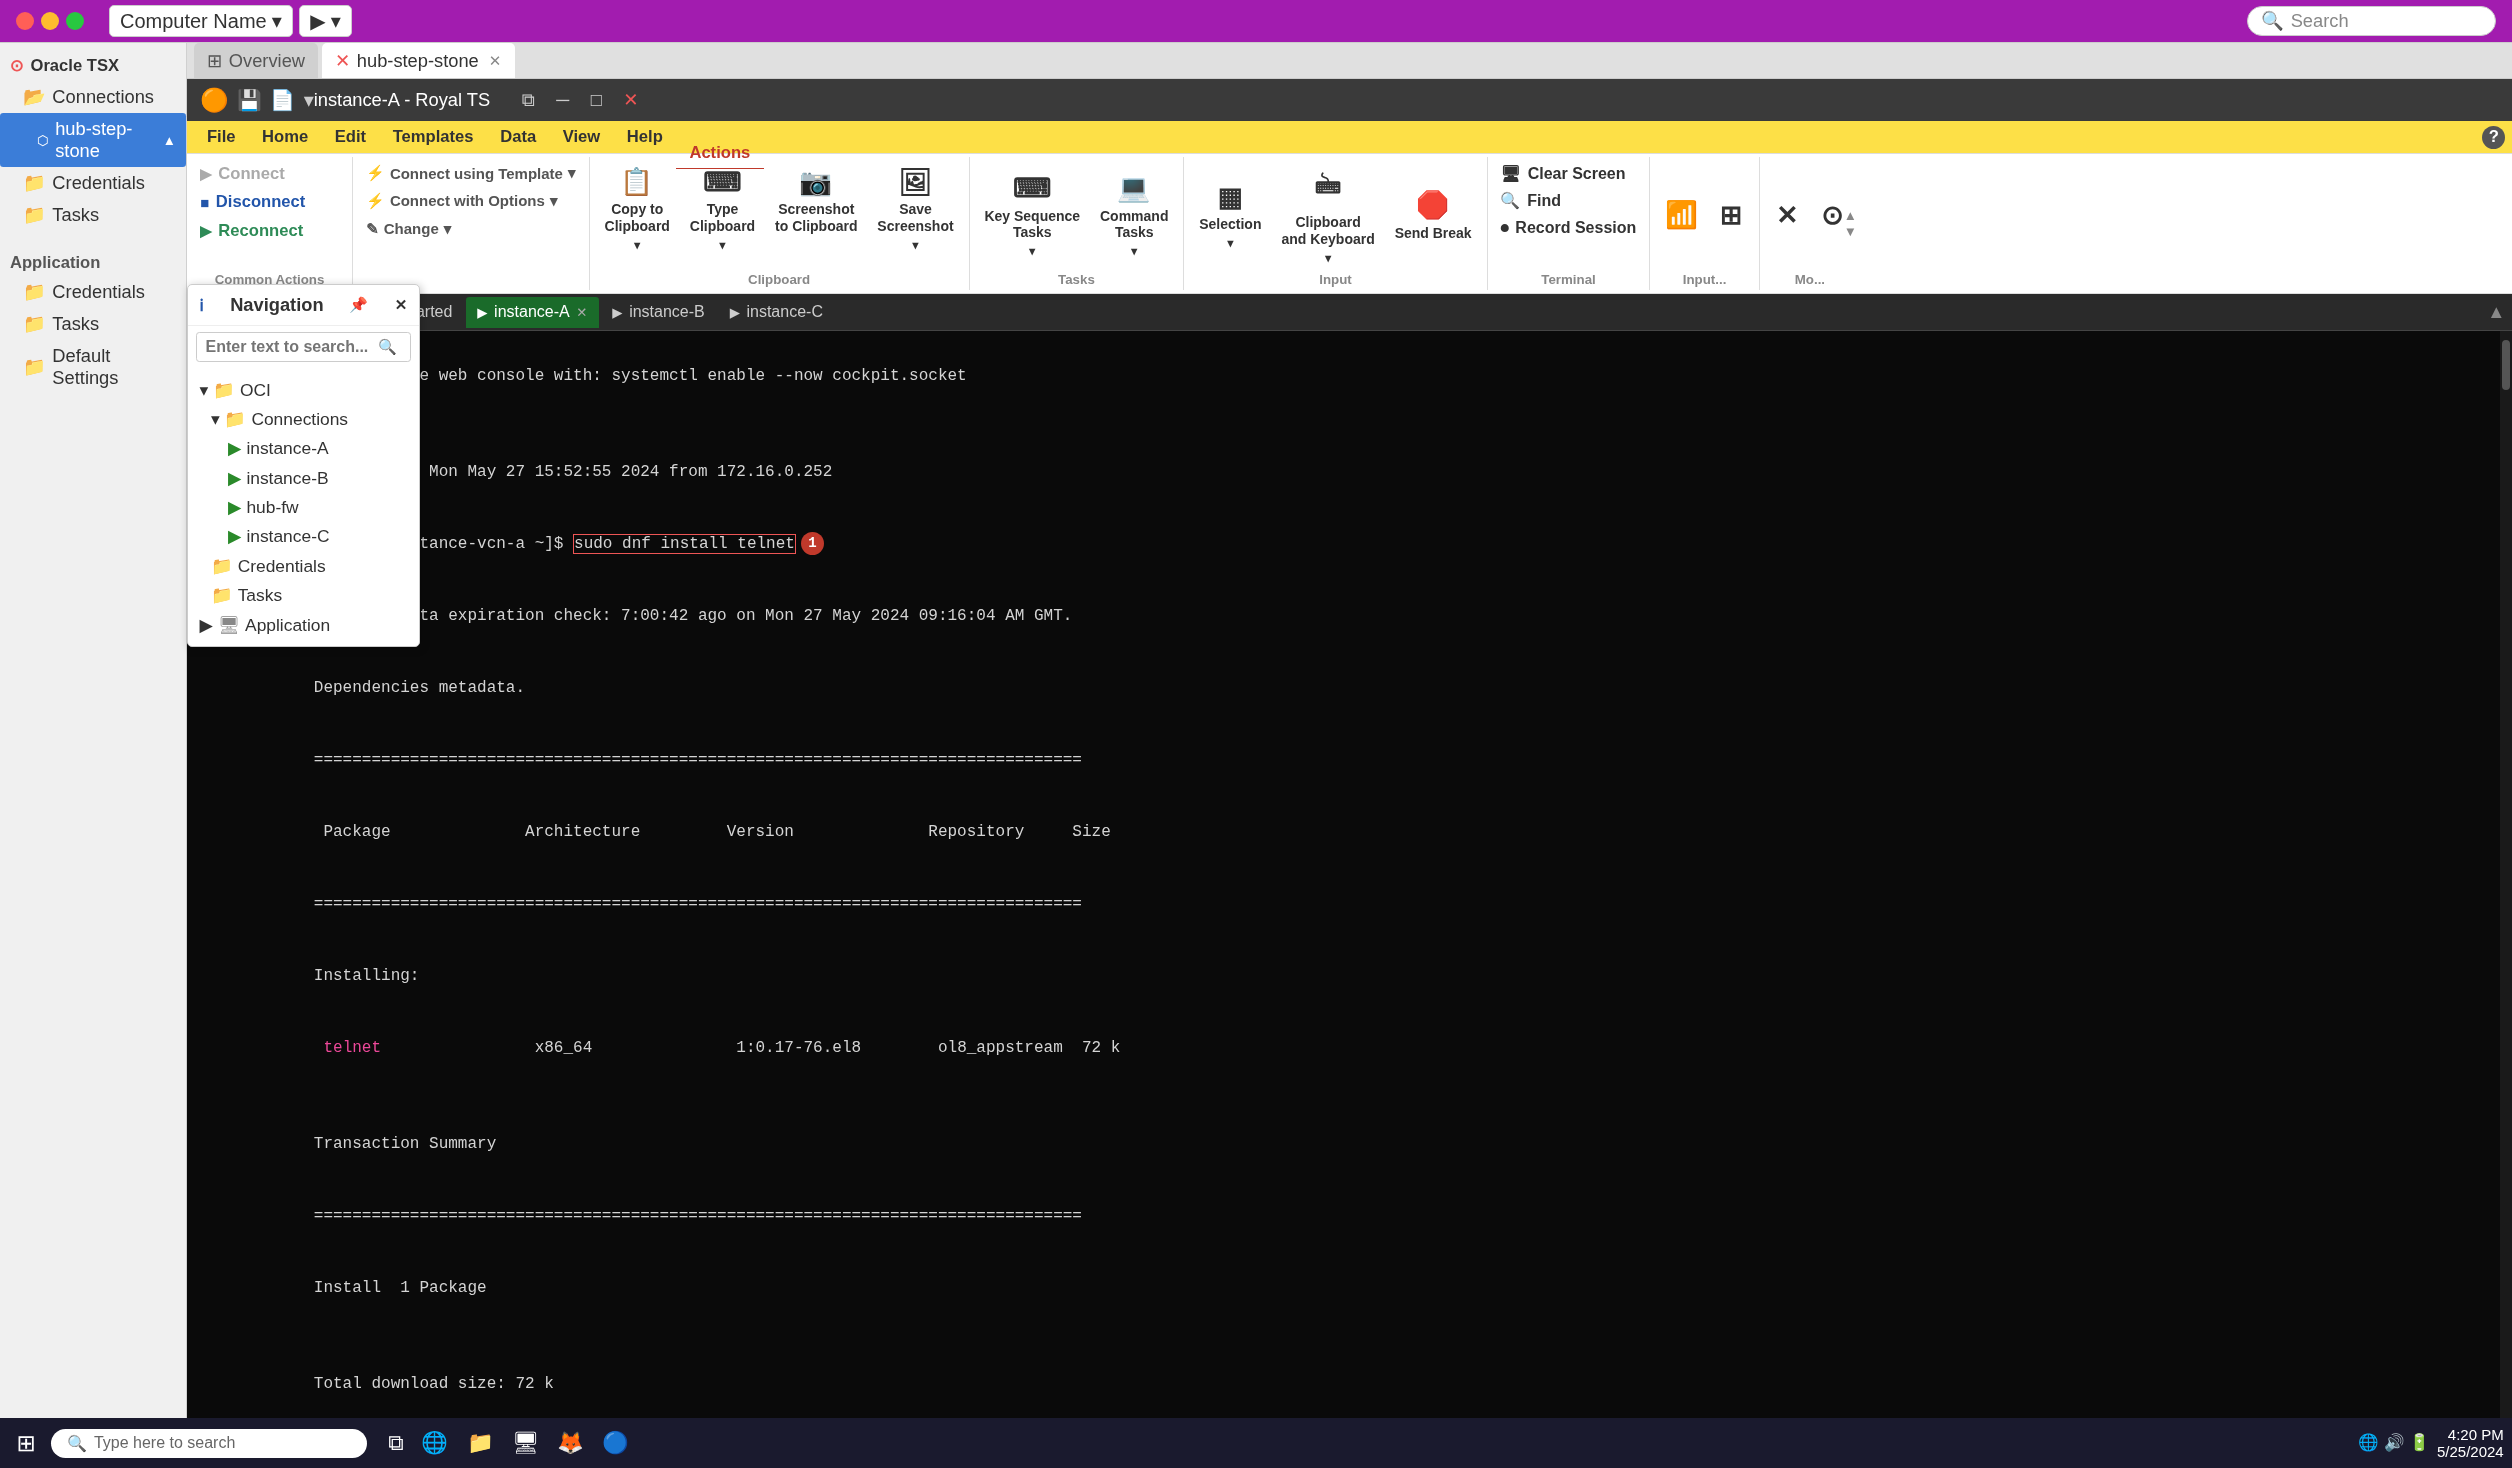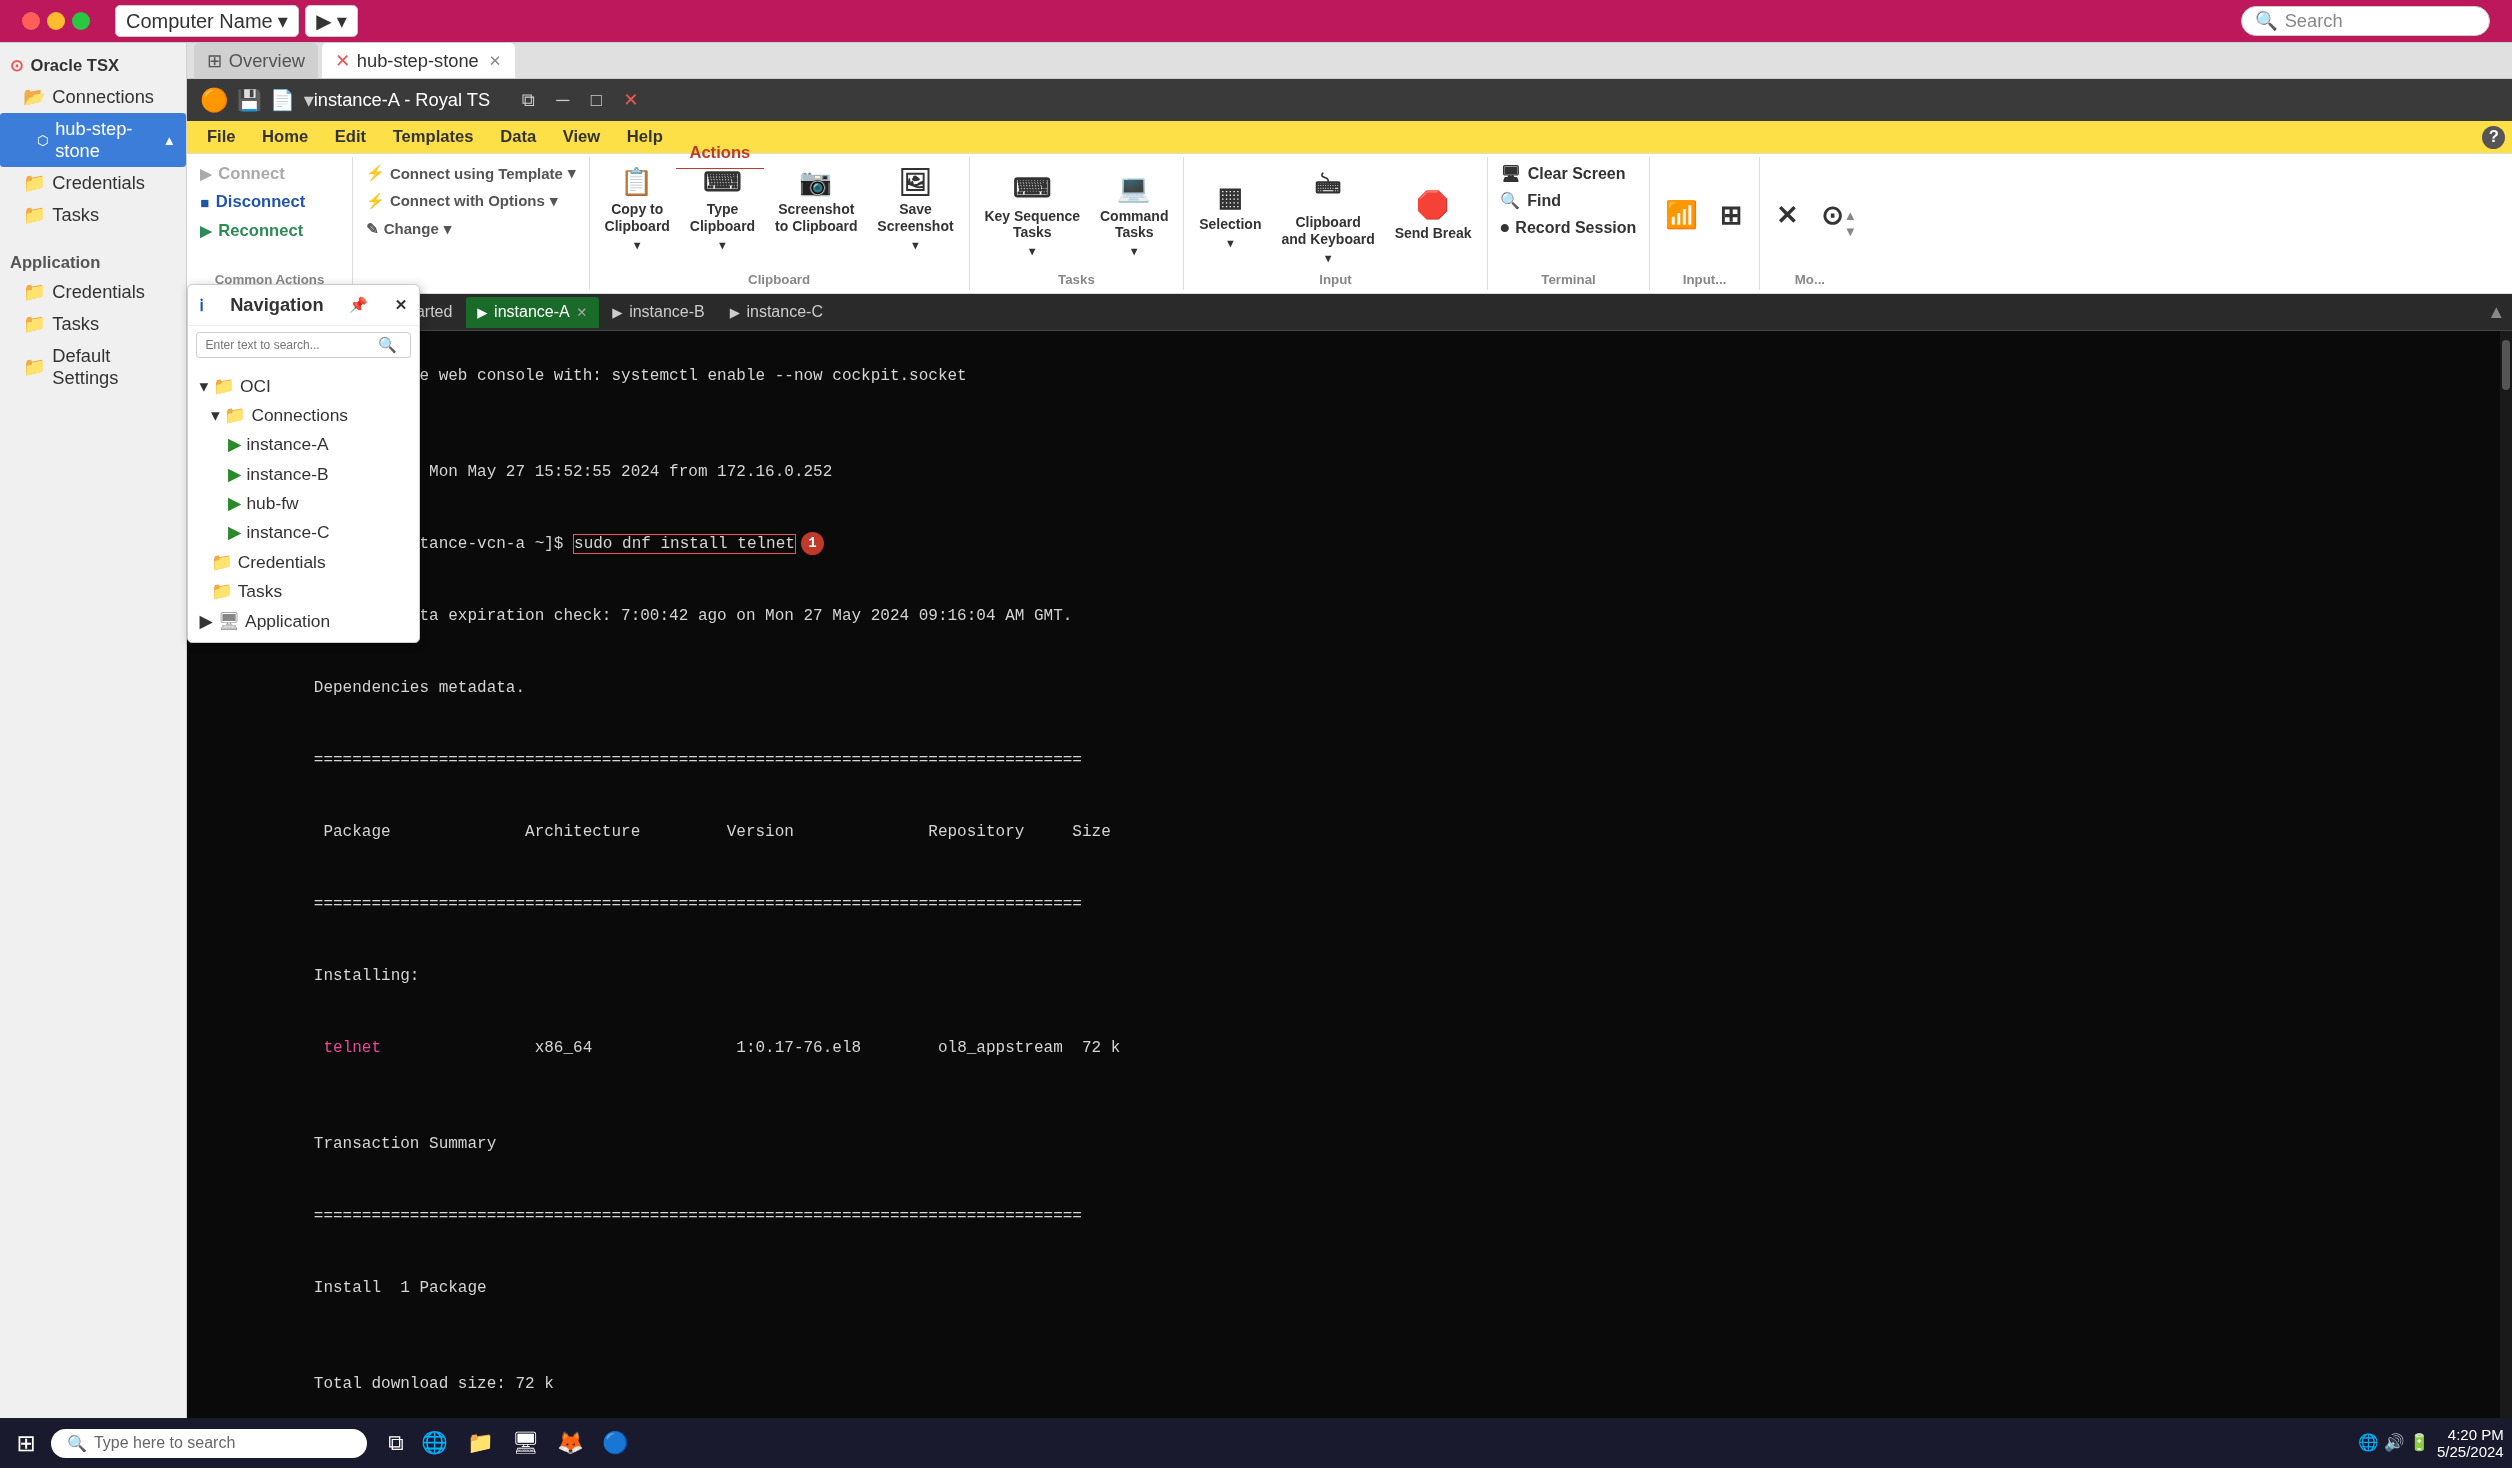--- a/index.html
+++ b/index.html
@@ -1,21 +1,21 @@
 <!DOCTYPE html>
 <html style="font-size:13.3px"><head>
   <meta charset="utf-8">
   <style>
     * { margin: 0; padding: 0; box-sizing: border-box; }
     body { width: 2512px; height: 1469px; overflow: hidden; font-family: 'Segoe UI', Arial, sans-serif; background: #2b2b2b; }
 
     
     .mac-titlebar {
-      width: 100%; height: 43px; background: #be185d;
-      display: flex; align-items: center; padding: 0 22px; gap: 8.3px;
+      width: 100%; height: 43px; background: #a21caf;
+      display: flex; align-items: center; padding: 0 16px; gap: 8.3px;
       border-bottom: 0.8px solid #ccc;
     }
     .mac-buttons { display: flex; gap: 6.6px; align-items: center; }
     .mac-btn { width: 18.3px; height: 18.3px; border-radius: 50%; border: none; cursor: pointer; }
     .mac-btn.red { background: #ff5f57; }
     .mac-btn.yellow { background: #febc2e; }
     .mac-btn.green { background: #28c840; }
 
     .titlebar-center { display: flex; align-items: center; gap: 6.6px; margin-left: 16.6px; }
     .computer-name-pill {
@@ -522,21 +522,21 @@
 </div>
 
 <div style="position:fixed; left:187px; top:284px; width:233px; background:white; border:0.8px solid #ccc; border-radius:5px; box-shadow:1.7px 1.7px 8.3px rgba(0,0,0,0.2); z-index:200;">
   <div class="nav-panel-header">
     <span style="color:#2255aa; font-size:16.6px;">ℹ</span>
     <span>Navigation</span>
     <span style="font-size:15px; cursor:pointer;">📌</span>
     <span style="font-size:15px; cursor:pointer;">✕</span>
   </div>
   <div class="nav-search">
-    <input type="text" style="width: 100%; padding: 5px 25px 5px 8.3px; border: 0.8px solid rgb(204, 204, 204); border-radius: 3.3px; font-size: 12px; color: #404040;" placeholder="Enter text to search...">
+    <input type="text" style="width: 100%; padding: 5px 25px 5px 8.3px; border: 0.8px solid rgb(204, 204, 204); border-radius: 3.3px; font-size: 16px; color: #404040; font-weight: bold;" placeholder="Enter text to search...">
     <span style="position:absolute; right:13.3px; top:50%; transform:translateY(-50%); color:#888; font-size:15px;">🔍</span>
   </div>
   <div class="nav-tree">
     <div class="nav-tree-item">
       <span>▾</span>
       <span style="color:#888;">📁</span>
       <span>OCI</span>
     </div>
     <div class="nav-tree-item" style="padding-left:23px;">
       <span>▾</span>

